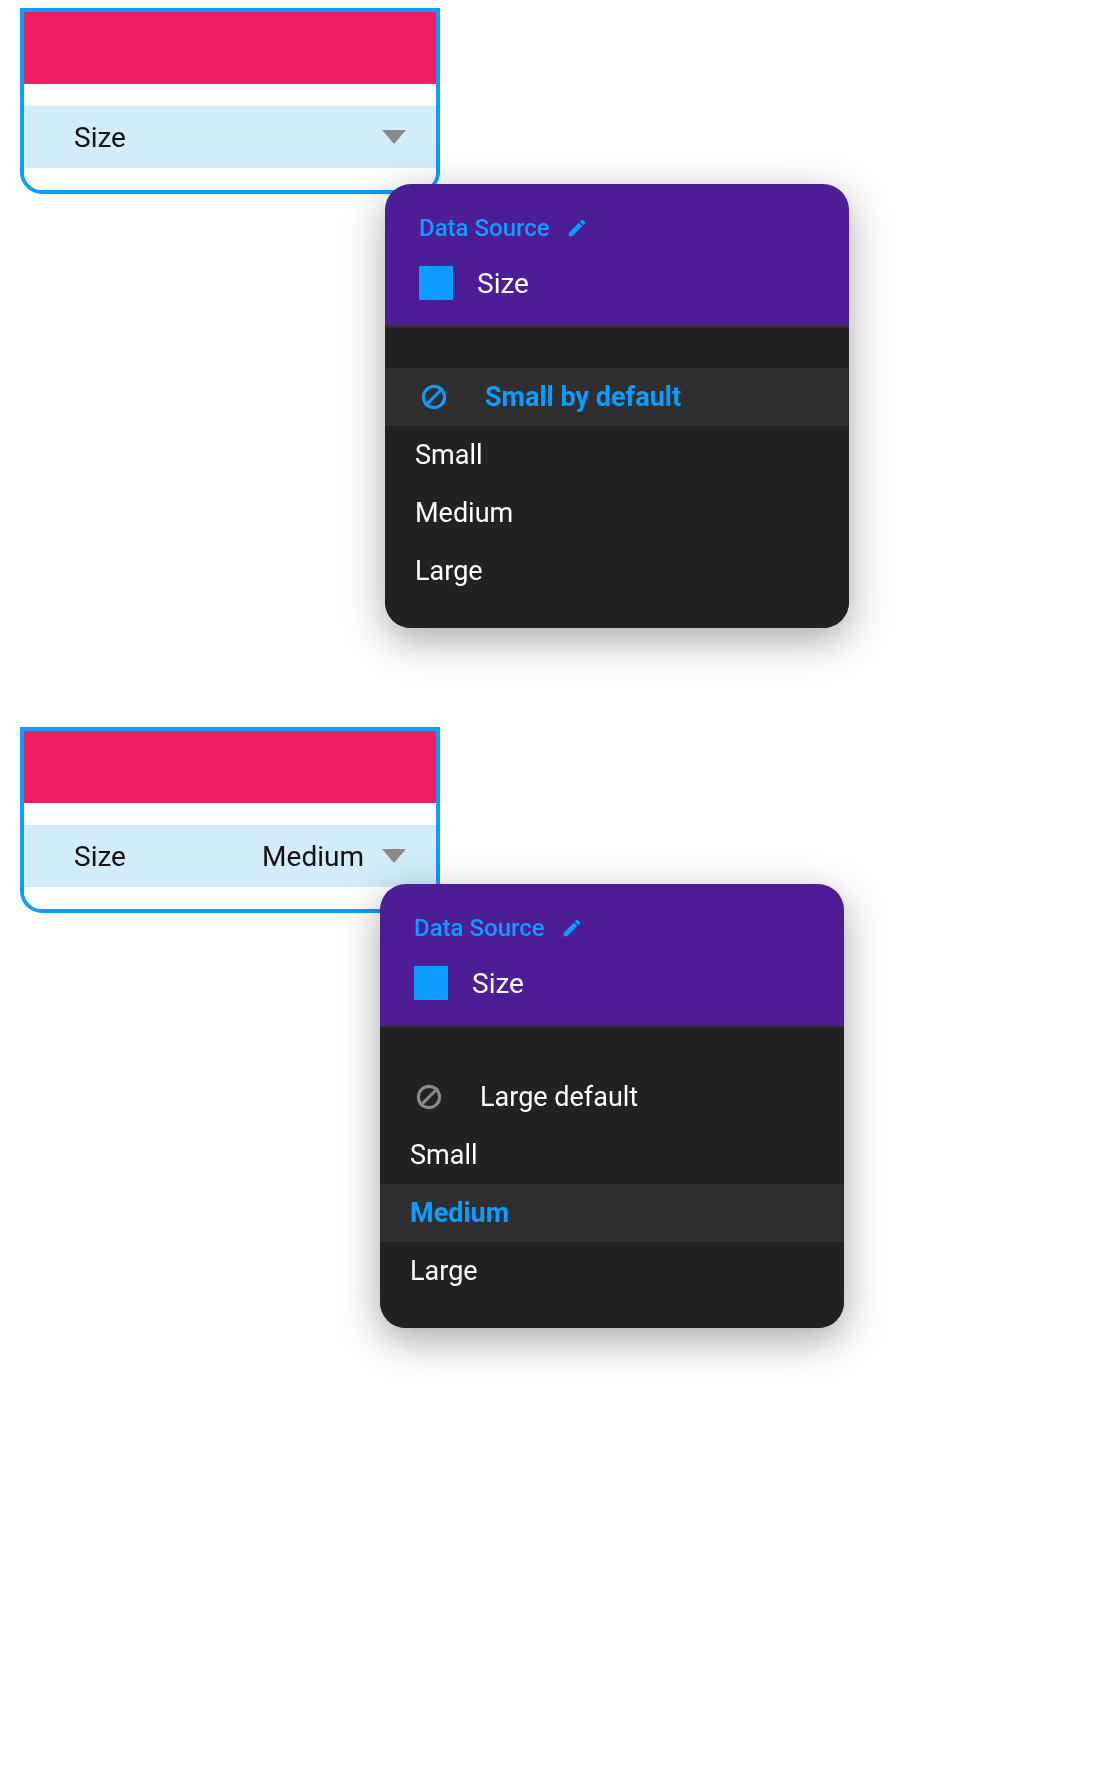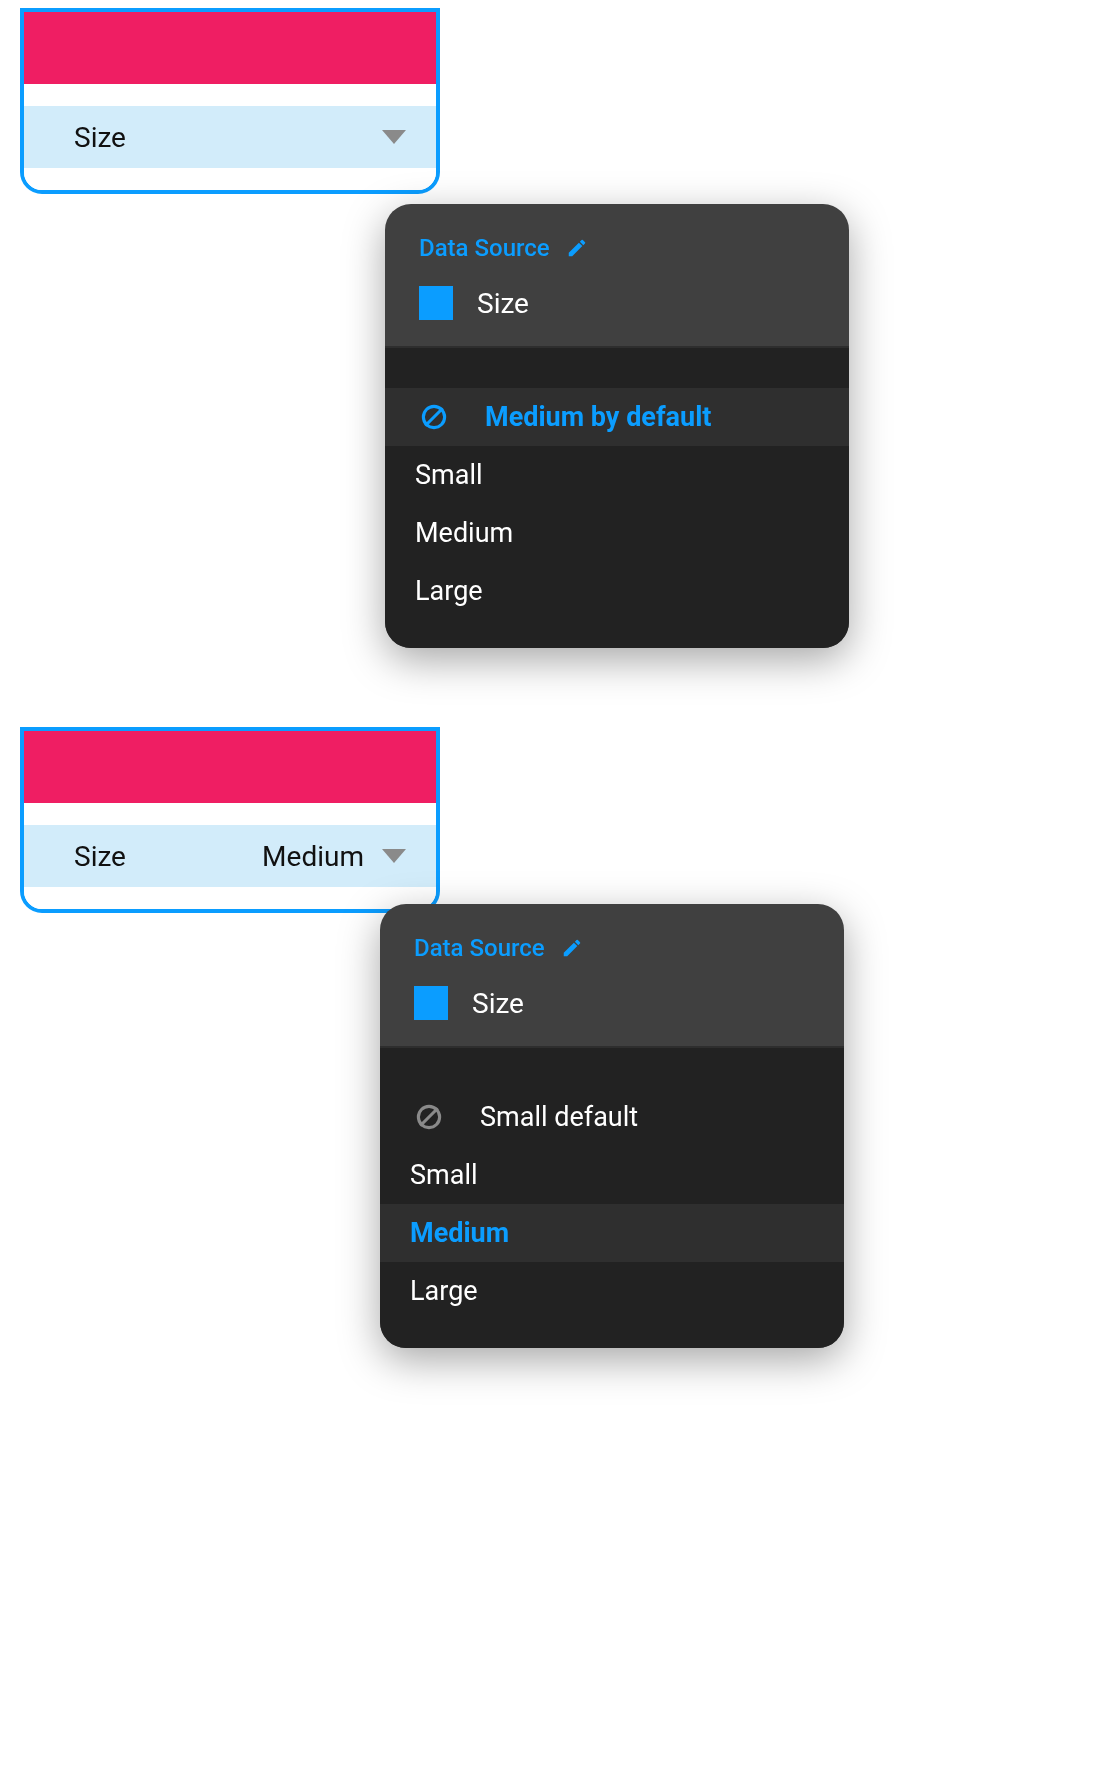--- a/index.html
+++ b/index.html
@@ -52,26 +52,25 @@
     width: 0; height: 0;
     border-left: 12px solid transparent;
     border-right: 12px solid transparent;
     border-top: 14px solid #8a8a8a;
   }
 
   
   .popover {
     position: absolute;
     width: 464px;
-    background: #404040;
+    background: #4c1d95;
     border-radius: 26px;
     box-shadow: 0 12px 40px rgba(0,0,0,0.35);
     overflow: hidden;
     color: #fff;
-    margin-top: 20px;
   }
   .pop-top {
     padding: 30px 34px 26px 34px;
   }
   .ds-row {
     display: flex;
     align-items: center;
     gap: 16px;
     margin-bottom: 24px;
   }
@@ -174,21 +173,21 @@
   <div class="pop-spacer"></div>
   <div class="options">
 
     <div class="option highlight accent">
       <span class="leading null-icon">
         <svg width="30" height="30" viewBox="0 0 24 24" fill="none">
           <circle cx="12" cy="12" r="8.5" stroke="#0b9dff" stroke-width="2.5"></circle>
           <line x1="5" y1="19" x2="19" y2="5" stroke="#0b9dff" stroke-width="2.5"></line>
         </svg>
       </span>
-      <span class="label-slot">Medium by default</span>
+      <span class="label-slot">Small by default</span>
     </div>
 
     <div class="option indent">
       <span class="label-slot">Small</span>
     </div>
     <div class="option indent">
       <span class="label-slot">Medium</span>
     </div>
     <div class="option indent">
       <span class="label-slot">Large</span>
@@ -228,21 +227,21 @@
   <div class="pop-spacer"></div>
   <div class="options">
 
     <div class="option">
       <span class="leading null-icon">
         <svg width="30" height="30" viewBox="0 0 24 24" fill="none">
           <circle cx="12" cy="12" r="8.5" stroke="#8a8a8a" stroke-width="2.5"></circle>
           <line x1="5" y1="19" x2="19" y2="5" stroke="#8a8a8a" stroke-width="2.5"></line>
         </svg>
       </span>
-      <span class="label-slot">Small default</span>
+      <span class="label-slot">Large default</span>
     </div>
 
     <div class="option indent">
       <span class="label-slot">Small</span>
     </div>
     <div class="option indent highlight accent">
       <span class="label-slot">Medium</span>
     </div>
     <div class="option indent">
       <span class="label-slot">Large</span>

